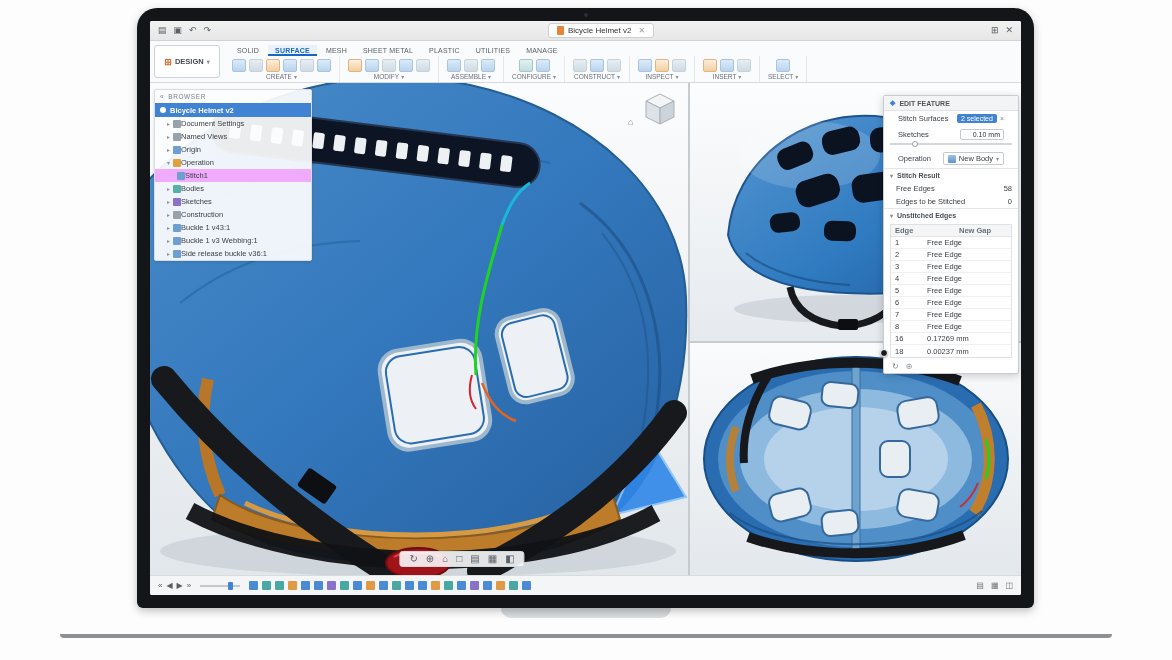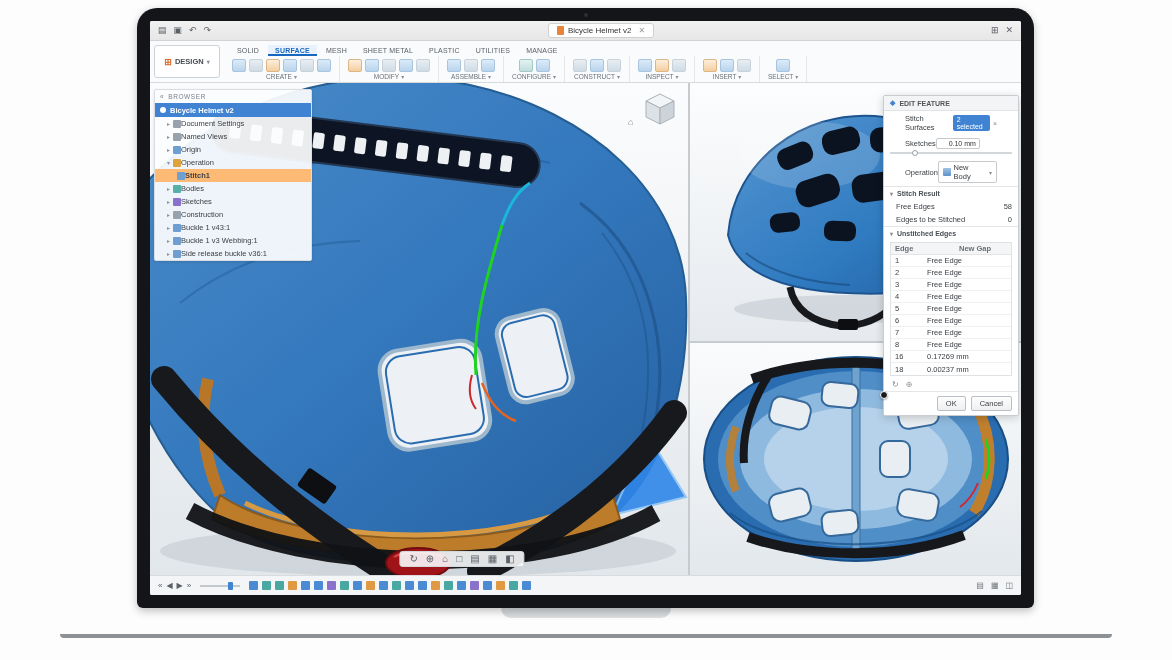--- a/index.html
+++ b/index.html
@@ -62,32 +62,32 @@
   .navstrip span { font-size:10px; color:#5a6168; line-height:1; }
 
   
   .browser { position:absolute; left:4px; top:6px; width:158px; background:rgba(252,253,254,.93); border:1px solid #d9dde0;
     border-radius:2px; box-shadow:0 1px 3px rgba(0,0,0,.12); font-size:7.5px; color:#3c4146; }
   .br-header { display:flex; align-items:center; gap:4px; height:13px; padding:0 5px; color:#7a8188; font-size:6.5px; letter-spacing:.6px; }
   .br-doc { display:flex; align-items:center; gap:4px; height:14px; padding:0 5px; background:#3f83d2; color:#fff; font-weight:bold; }
   .br-eye { width:6px; height:6px; border-radius:50%; background:#fff; flex:0 0 auto; }
   .br-row { display:flex; align-items:center; gap:0; height:13px; padding:0 5px 0 12px; white-space:nowrap; overflow:hidden; }
   .br-row.child { padding-left:22px; }
-  .br-row.active { background:#fdba74;font-weight:bold; }
+  .br-row.active { background:#f0abfc; }
   .br-caret { width:6px; color:#8f969c; font-size:6px; flex:0 0 auto; }
   .bi { width:8px; height:8px; border-radius:1px; flex:0 0 auto; }
   .biA{background:#97a2ac}.biB{background:#6f9fd0}.biC{background:#e0a23c}.biD{background:#55b0a8}.biE{background:#8a71c9}
 
   
   .efp { position:absolute; left:733px; top:12px; width:136px; background:#fff; border:1px solid #c9cdd1; border-radius:2px;
     box-shadow:0 2px 8px rgba(0,0,0,.18); font-size:7.5px; color:#3a3f44; }
   .ef-header { display:flex; align-items:center; gap:4px; height:15px; padding:0 6px; background:#f3f4f6;
     border-bottom:1px solid #e0e2e4; font-weight:bold; font-size:7px; color:#555; }
   .ef-diamond { color:#3f83d2; font-size:7px; }
-  .ef-row { display:flex; align-items:center; justify-content:flex-start; padding:3px 21px; }
+  .ef-row { display:flex; align-items:center; justify-content:space-between; padding:3px 14px; }
   .chip-wrap { display:flex; align-items:center; }
   .chip { background:#3f83d2; color:#fff; border-radius:2px; padding:1px 4px; font-size:7px; }
   .chip-x { color:#888; margin-left:3px; font-size:7px; }
   .ef-input { border:1px solid #c6cacd; border-radius:2px; padding:1px 3px; font-size:7px; color:#333; background:#fff; min-width:44px; text-align:right; }
   .slider { height:2px; background:#d4d7da; margin:0 6px 4px; position:relative; }
   .slider-handle { position:absolute; left:18%; top:-2px; width:6px; height:6px; border-radius:50%; background:#fff; border:1px solid #9aa1a7; }
   .ef-select { display:flex; align-items:center; gap:3px; border:1px solid #c6cacd; border-radius:2px; padding:1px 4px; background:#fff; }
   .sel-ico { width:8px; height:8px; background:linear-gradient(#9fc2e4,#5f93c8); border-radius:1px; }
   .ef-section { display:flex; align-items:center; gap:4px; height:14px; padding:0 6px; border-top:1px solid #e4e6e8;
     font-weight:bold; font-size:7px; color:#4a4f54; }
@@ -560,24 +560,20 @@
               </div>
             <div class="ef-tr">
                 <span class="c1">18</span>
                 <span class="c2">0.00237 mm</span>
               </div>
           </div>
           <div class="ef-tools">
             <span>↻</span>
             <span>⊕</span>
           </div>
-          <div class="ef-footer">
-            <button class="btn">OK</button>
-            <button class="btn">Cancel</button>
-          </div>
         </div>
       </div>
 
       <div class="timeline">
         <span class="tl-btn">«</span>
         <span class="tl-btn">◀</span>
         <span class="tl-btn">▶</span>
         <span class="tl-btn">»</span>
         <span class="tl-track">
             <span class="tl-marker"></span>

